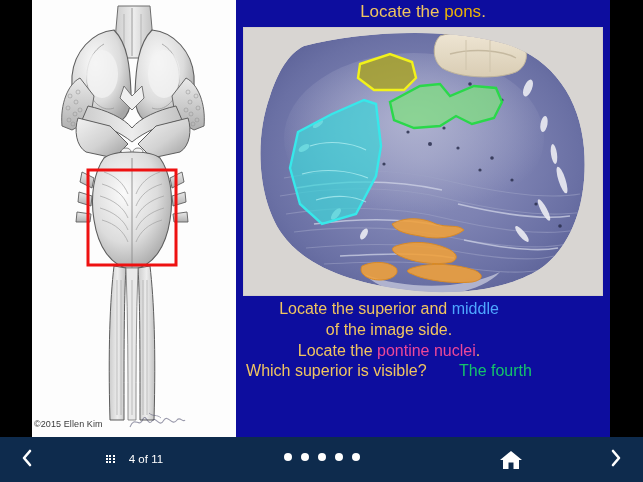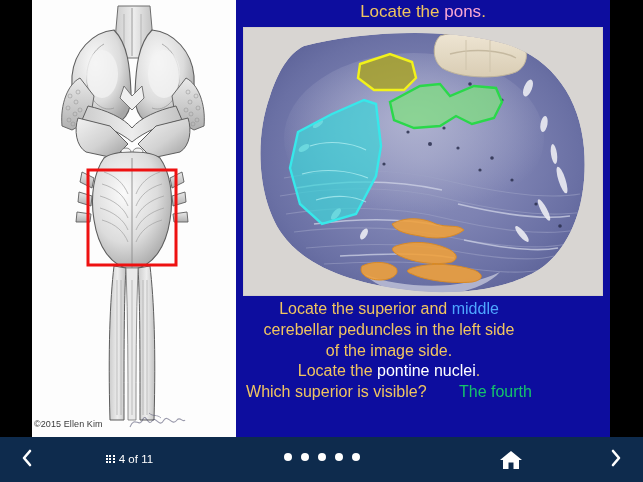--- a/index.html
+++ b/index.html
@@ -57,21 +57,21 @@
 
   
   #title-line {
     position: absolute;
     left: 0; top: 2px; width: 374px;
     text-align: center;
     font-size: 17px;
     color: #f0c560;
     white-space: nowrap;
   }
-  #title-line .hl-red { color: #f9a8d4; }
+  #title-line .hl-red { color: #eab308; }
 
   
   #figure-frame {
     position: absolute;
     left: 7px; top: 27px;
     width: 360px; height: 269px;
     background: #d8d5d2;
     border: 1px solid #cfcccb;
     box-sizing: border-box;
     overflow: hidden;
@@ -82,21 +82,21 @@
   #question-block {
     position: absolute;
     left: 0; top: 299px; width: 306px;
     text-align: center;
     font-size: 16px;
     line-height: 1.30;
     color: #f0c560;
   }
   #question-block .q-line { white-space: nowrap; }
   #question-block .hl-blue  { color: #4ea6ff; }
-  #question-block .hl-org   { color: #ffffff; }
+  #question-block .hl-org   { color: #ec4899; }
   #question-block .hl-green { color: #14c46a; margin-left: 28px; }
 
   
   #toolbar {
     position: absolute;
     left: 0; bottom: 0; width: 643px; height: 45px;
     background: #0e2b4d;
   }
   .tb-chevron {
     position: absolute; top: 12px;
@@ -106,21 +106,21 @@
     line-height: 22px; text-align: center;
     cursor: pointer;
     user-select: none;
   }
   #prev-btn { left: 17px; }
   #next-btn { right: 17px; }
 
   #page-indicator {
     position: absolute; left: 106px; top: 13px;
     height: 18px;
-    display: flex; align-items: center; gap: 4px;
+    display: flex; align-items: center; gap: 14px;
     cursor: pointer;
   }
   #grid-icon {
     display: grid;
     grid-template-columns: repeat(3, 2px);
     grid-template-rows: repeat(3, 2px);
     gap: 1.4px;
   }
   #grid-icon i { display: block; width: 2px; height: 2px; background: #fff; }
   #page-text { color: #ffffff; font-size: 11.5px; }
@@ -395,23 +395,20 @@
             </g>
           </g>
         </svg>
       </div>
 
       <div id="question-block">
         <div class="q-line">
           <span>Locate the superior and </span><span class="hl-blue">middle</span>
         </div>
         <div class="q-line">
-          <span>cerebellar peduncles in the left side</span>
-        </div>
-        <div class="q-line">
           <span>of the image side.</span>
         </div>
         <div class="q-line">
           <span>Locate the </span><span class="hl-org">pontine nuclei</span><span>.</span>
         </div>
         <div class="q-line">
           <span>Which superior is visible? </span><span class="hl-green">The fourth</span>
         </div>
       </div>
 

